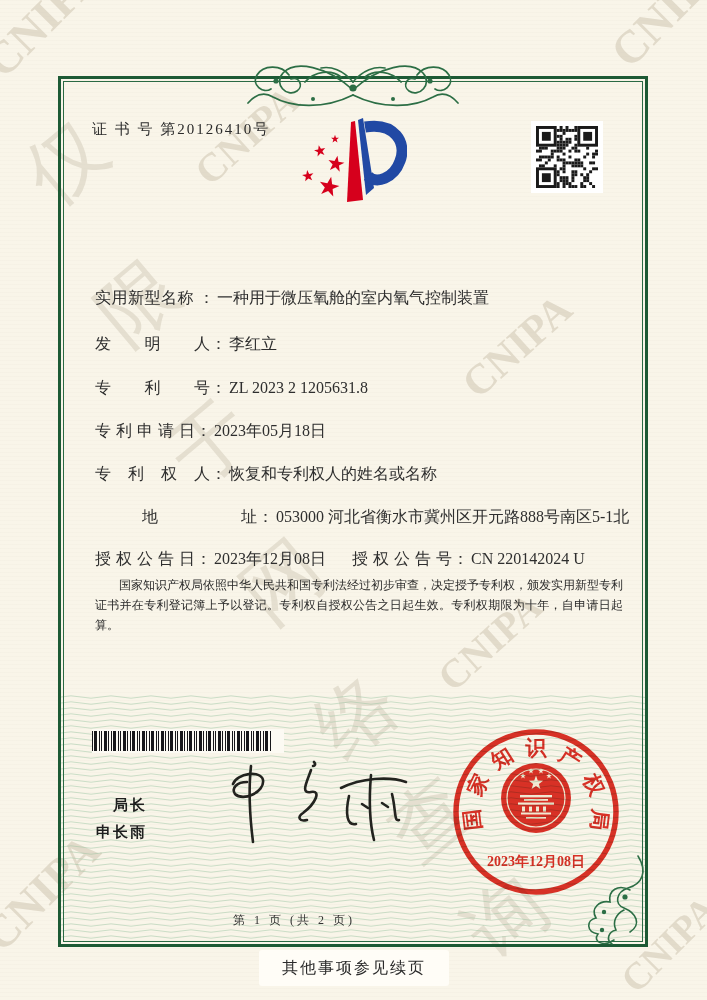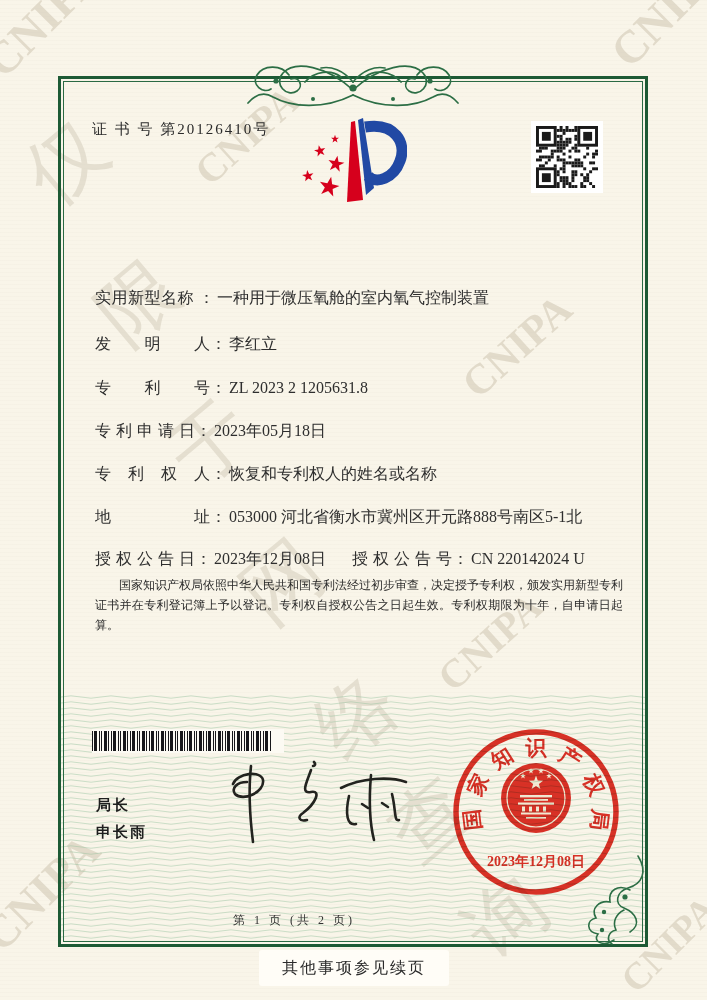--- a/index.html
+++ b/index.html
@@ -23,33 +23,33 @@
   .logo{position:absolute;left:295px;top:118px;z-index:2;}
   .qr-box{position:absolute;left:531px;top:121px;width:72px;height:72px;background:#fff;z-index:2;}
   .qr-box svg{position:absolute;left:5px;top:5px;}
   .title{position:absolute;left:0;top:220px;width:707px;text-align:center;
     font-size:38px;font-weight:bold;letter-spacing:4px;color:#0d0d0d;z-index:2;}
   
   .row{position:absolute;left:95px;font-size:16px;color:#2e2e2e;white-space:nowrap;z-index:2;}
   .row .lab{letter-spacing:.5px;}
   .row .val{margin-left:2px;}
   .r0{top:288px;font-family:Liberation Serif, serif;} .r1{top:334px;} .r2{top:378px;} .r3{top:421px;}
-  .r4{top:464px;} .r5{top:507px;} .r6{top:549px;} .r7{top:549px;left:352px;}
+  .r4{top:464px;} .r5{top:507px;margin-left:47px;} .r6{top:549px;} .r7{top:549px;left:352px;}
   
   .paras{position:absolute;left:95px;top:576px;width:528px;z-index:2;}
   .paras p{margin:0;font-size:12px;line-height:20px;text-indent:2em;
     text-align:justify;color:#2a2a2a;font-family:Liberation Mono, monospace;}
   
   .barcode{position:absolute;left:92px;top:729px;width:192px;height:24px;background:#fcfaf3;
     padding:0;z-index:2;font-size:0;}
   .barcode span{display:inline-block;height:20px;margin-top:2px;background:#17171a;vertical-align:top;}
   
   .officer{position:absolute;left:96px;top:791px;z-index:2;
     font-family:"Liberation Sans","DejaVu Sans",sans-serif;font-weight:600;color:#1f1f1f;}
-  .officer div{font-size:15px;line-height:27px;letter-spacing:2px;}
+  .officer div{font-size:15px;line-height:27px;letter-spacing:2px;text-align:right;}
   .signature{position:absolute;left:203px;top:760px;z-index:2;}
   
   .seal{position:absolute;left:446px;top:722px;z-index:3;opacity:.93;mix-blend-mode:multiply;}
   
   .page-no{position:absolute;left:58px;top:912px;width:472px;text-align:center;
     font-size:12px;letter-spacing:3px;color:#333;z-index:2;}
   .foot-note{position:absolute;left:259px;top:950px;width:190px;height:36px;background:#fffdf7;
     border-radius:3px;text-align:center;line-height:36px;font-size:16px;letter-spacing:2px;
     color:#2b2b2b;z-index:2;}
 </style>

